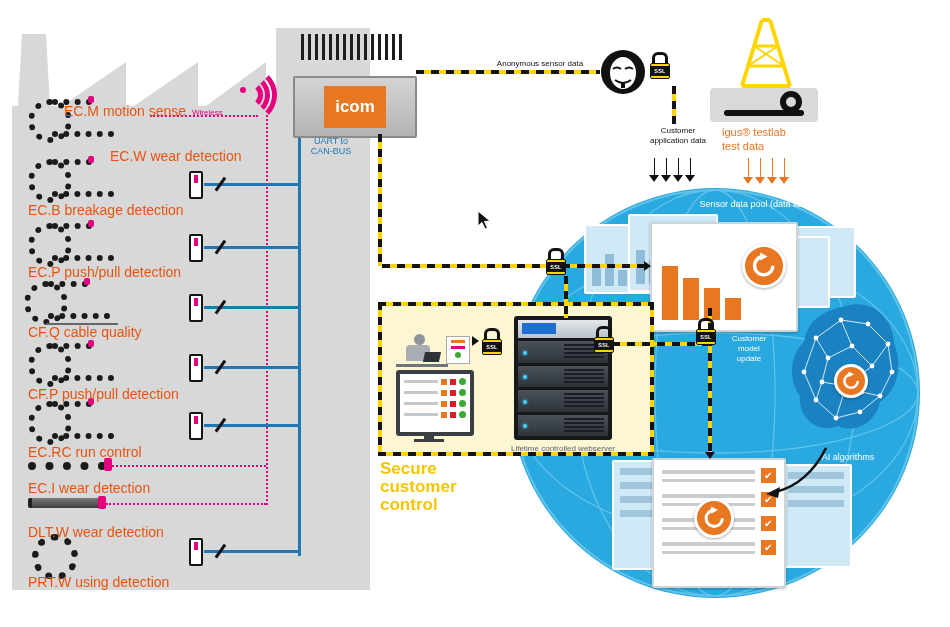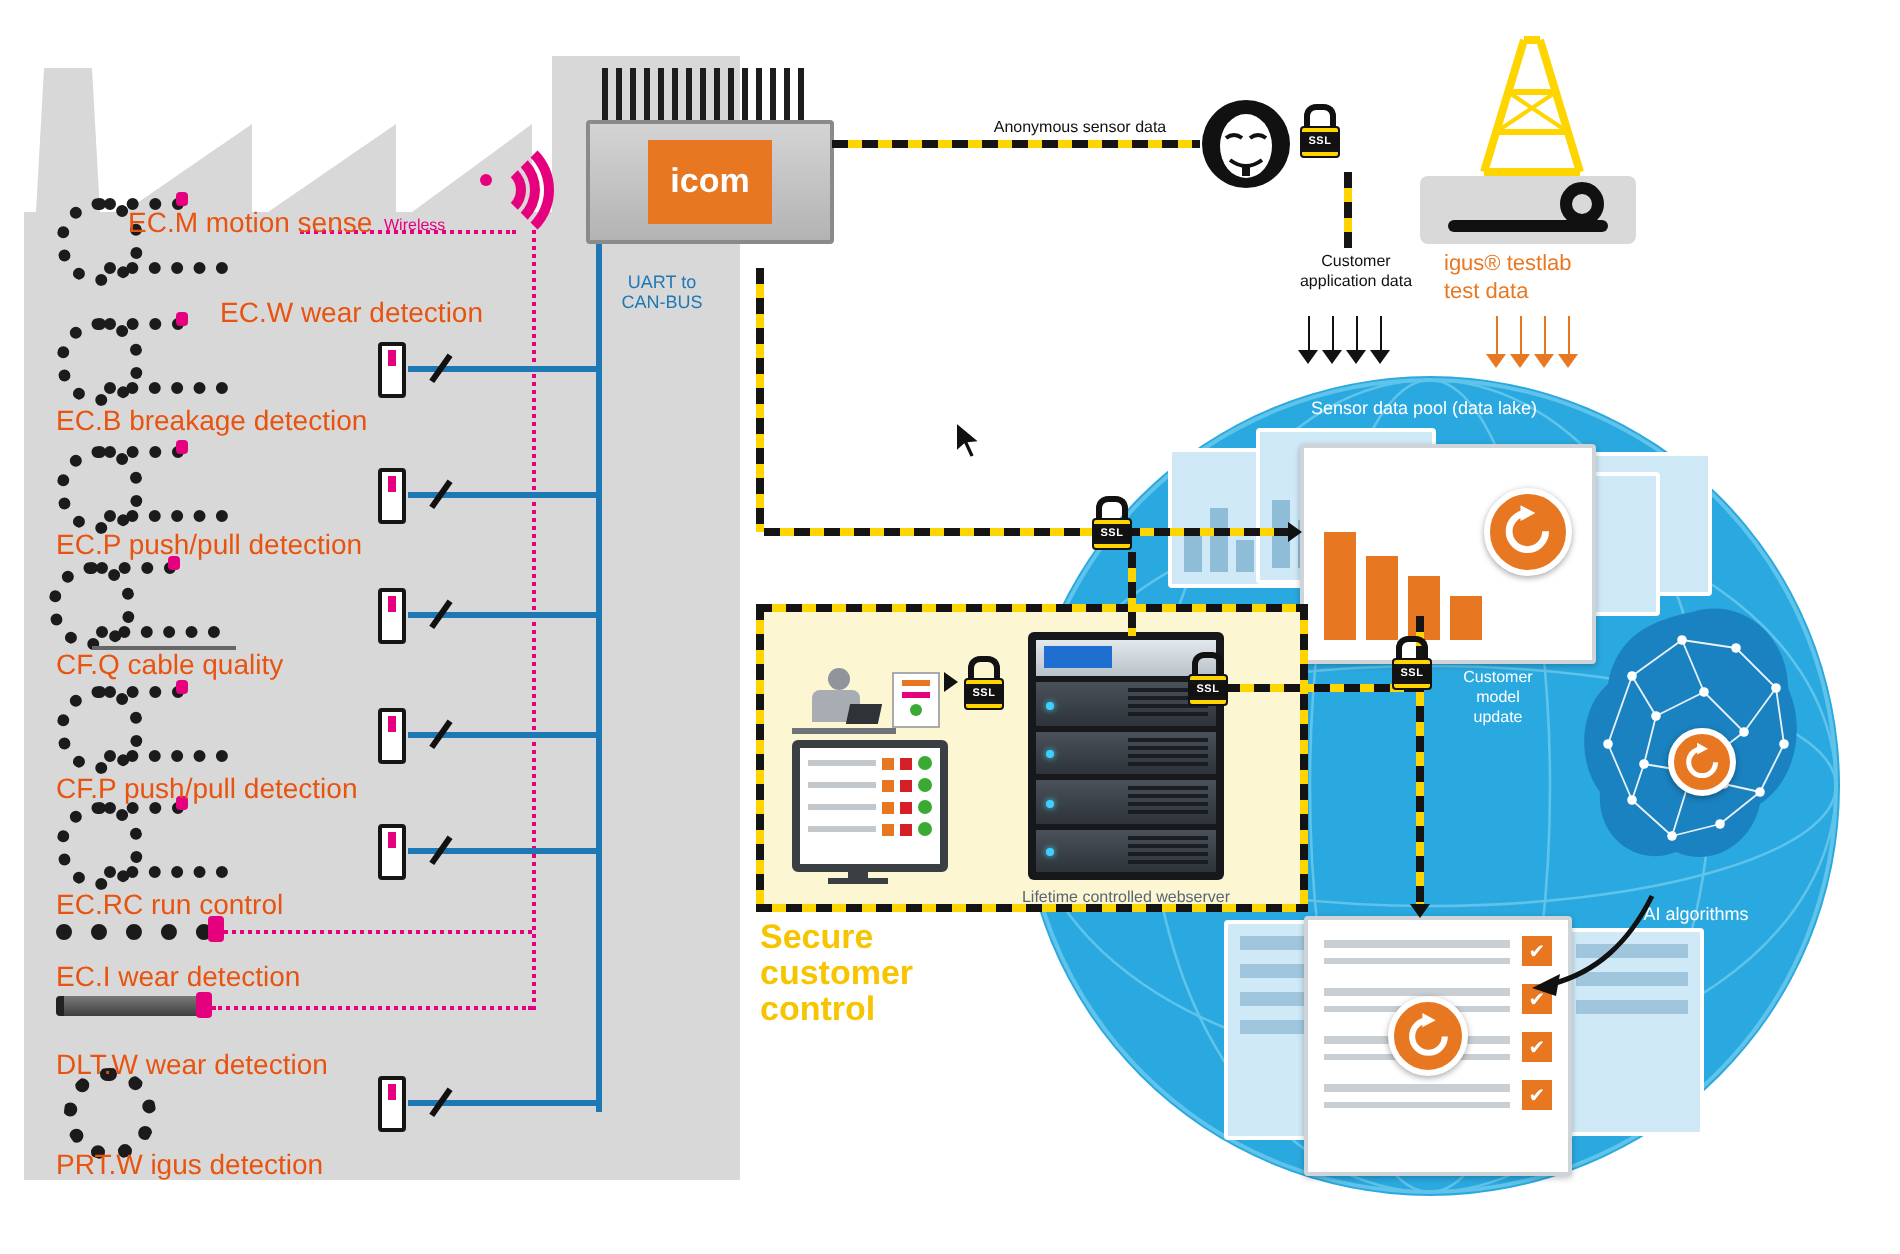--- a/index.html
+++ b/index.html
@@ -29,21 +29,21 @@
   .bluev{position:absolute;width:3px;background:#1e78b4;}
   .blueh{position:absolute;height:3px;background:#1e78b4;}
   .pink-h{position:absolute;border-top:2px dotted #e5007d;}
   .pink-v{position:absolute;border-left:2px dotted #e5007d;}
   .slash{position:absolute;width:2.5px;height:16px;background:#111;transform:rotate(35deg);}
   .mod{position:absolute;width:10px;height:24px;border:2px solid #151515;background:#fff;border-radius:2px;}
   .mod i{display:block;width:4px;height:8px;background:#e5007d;margin:2px auto 0;}
   
   #fins{position:absolute;left:301px;top:34px;width:104px;height:26px;
         background:repeating-linear-gradient(90deg,#1d1d1d 0 3px,transparent 3px 7px);}
-  #icombody{position:absolute;left:293px;top:60px;width:120px;height:58px;background:linear-gradient(#d4d4d4,#b3b3b3);
+  #icombody{position:absolute;left:293px;top:76px;width:120px;height:58px;background:linear-gradient(#d4d4d4,#b3b3b3);
             border:2px solid #8a8a8a;border-radius:2px;}
   #icomplate{position:absolute;left:50%;top:50%;transform:translate(-50%,-50%);width:62px;height:42px;background:#e87722;
              color:#fff;font-weight:bold;font-size:17px;display:flex;align-items:center;justify-content:center;}
   .uart{position:absolute;left:288px;width:86px;text-align:center;color:#1e78b4;font-size:9px;line-height:1.15;}
   
   .wave{position:absolute;border:5px solid transparent;border-right-color:#e5007d;border-radius:50%;}
   
   .hz-h{position:absolute;height:4px;background:repeating-linear-gradient(90deg,#141414 0 8px,#ffd500 8px 15px);}
   .hz-v{position:absolute;width:4px;background:repeating-linear-gradient(180deg,#141414 0 8px,#ffd500 8px 15px);}
   
@@ -196,21 +196,21 @@
   <div class="sensor-lbl" style="left:64px;top:103px;">EC.M motion sense</div>
   <div class="wireless-lbl" style="left:192px;top:108px;">Wireless</div>
   <div class="sensor-lbl" style="left:110px;top:148px;">EC.W wear detection</div>
   <div class="sensor-lbl" style="left:28px;top:202px;">EC.B breakage detection</div>
   <div class="sensor-lbl" style="left:28px;top:264px;">EC.P push/pull detection</div>
   <div class="sensor-lbl" style="left:28px;top:324px;">CF.Q cable quality</div>
   <div class="sensor-lbl" style="left:28px;top:386px;">CF.P push/pull detection</div>
   <div class="sensor-lbl" style="left:28px;top:444px;">EC.RC run control</div>
   <div class="sensor-lbl" style="left:28px;top:480px;">EC.I wear detection</div>
   <div class="sensor-lbl" style="left:28px;top:524px;">DLT.W wear detection</div>
-  <div class="sensor-lbl" style="left:28px;top:574px;">PRT.W igus detection</div>
+  <div class="sensor-lbl" style="left:28px;top:574px;">PRT.W using detection</div>
 
   <div class="abs" style="left:238px;top:64px;width:48px;height:52px;">
     <span class="wave" style="width:18px;height:18px;left:-3px;top:17px;"></span>
     <span class="wave" style="width:32px;height:32px;left:-10px;top:10px;"></span>
     <span class="wave" style="width:46px;height:46px;left:-17px;top:3px;"></span>
     <span style="position:absolute;left:2px;top:23px;width:6px;height:6px;background:#e5007d;border-radius:50%;"></span>
   </div>
 
   <div id="fins"></div>
   <div id="icombody">
@@ -226,21 +226,21 @@
       <g fill="none" stroke="#5fc3ea" stroke-width="1.3">
         <ellipse cx="205" cy="205" rx="140" ry="203"></ellipse>
         <ellipse cx="205" cy="205" rx="60" ry="203"></ellipse>
         <ellipse cx="205" cy="205" rx="203" ry="140"></ellipse>
         <ellipse cx="205" cy="205" rx="203" ry="60"></ellipse>
         <circle cx="205" cy="205" r="203" stroke-width="2"></circle>
       </g>
     </svg>
   </div>
 
-  <div class="cloud-lbl" style="left:632px;top:199px;width:160px;">Sensor data pool (data lake)</div>
+  <div class="cloud-lbl" style="left:676px;top:199px;width:160px;">Sensor data pool (data lake)</div>
 
   <div class="bwin" style="left:584px;top:224px;width:60px;height:54px;">
     <span class="bb" style="height:22px;"></span>
       <span class="bb" style="height:32px;"></span>
       <span class="bb" style="height:16px;"></span>
     </div>
   <div class="bwin" style="left:628px;top:214px;width:74px;height:62px;">
     <span class="bb" style="height:34px;"></span>
       <span class="bb" style="height:24px;"></span>
       <span class="bb" style="height:40px;"></span>

